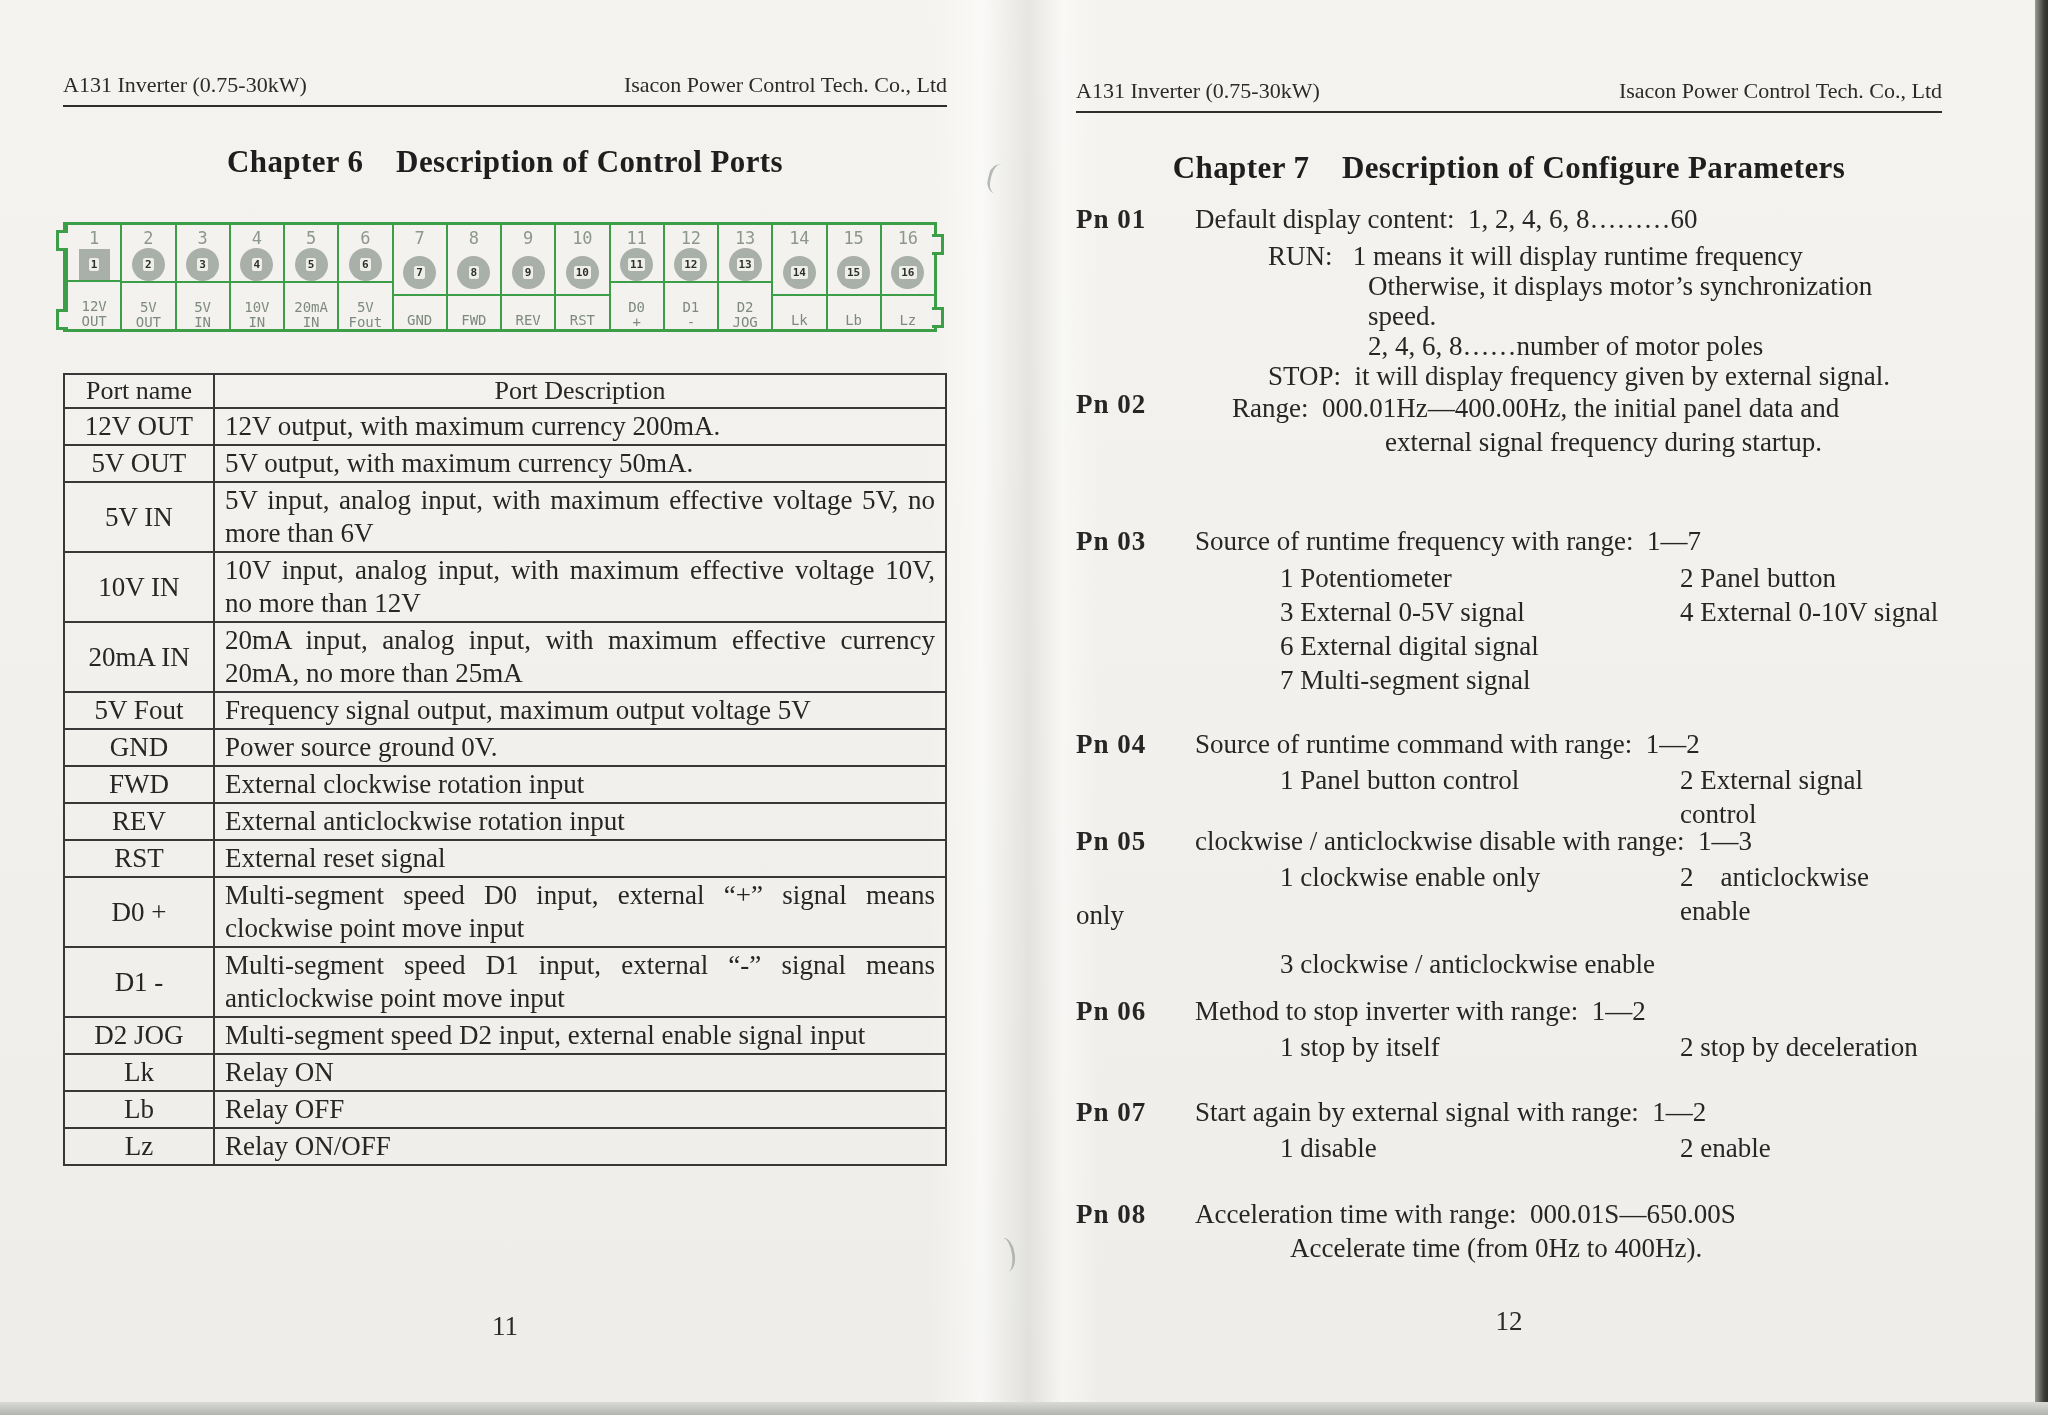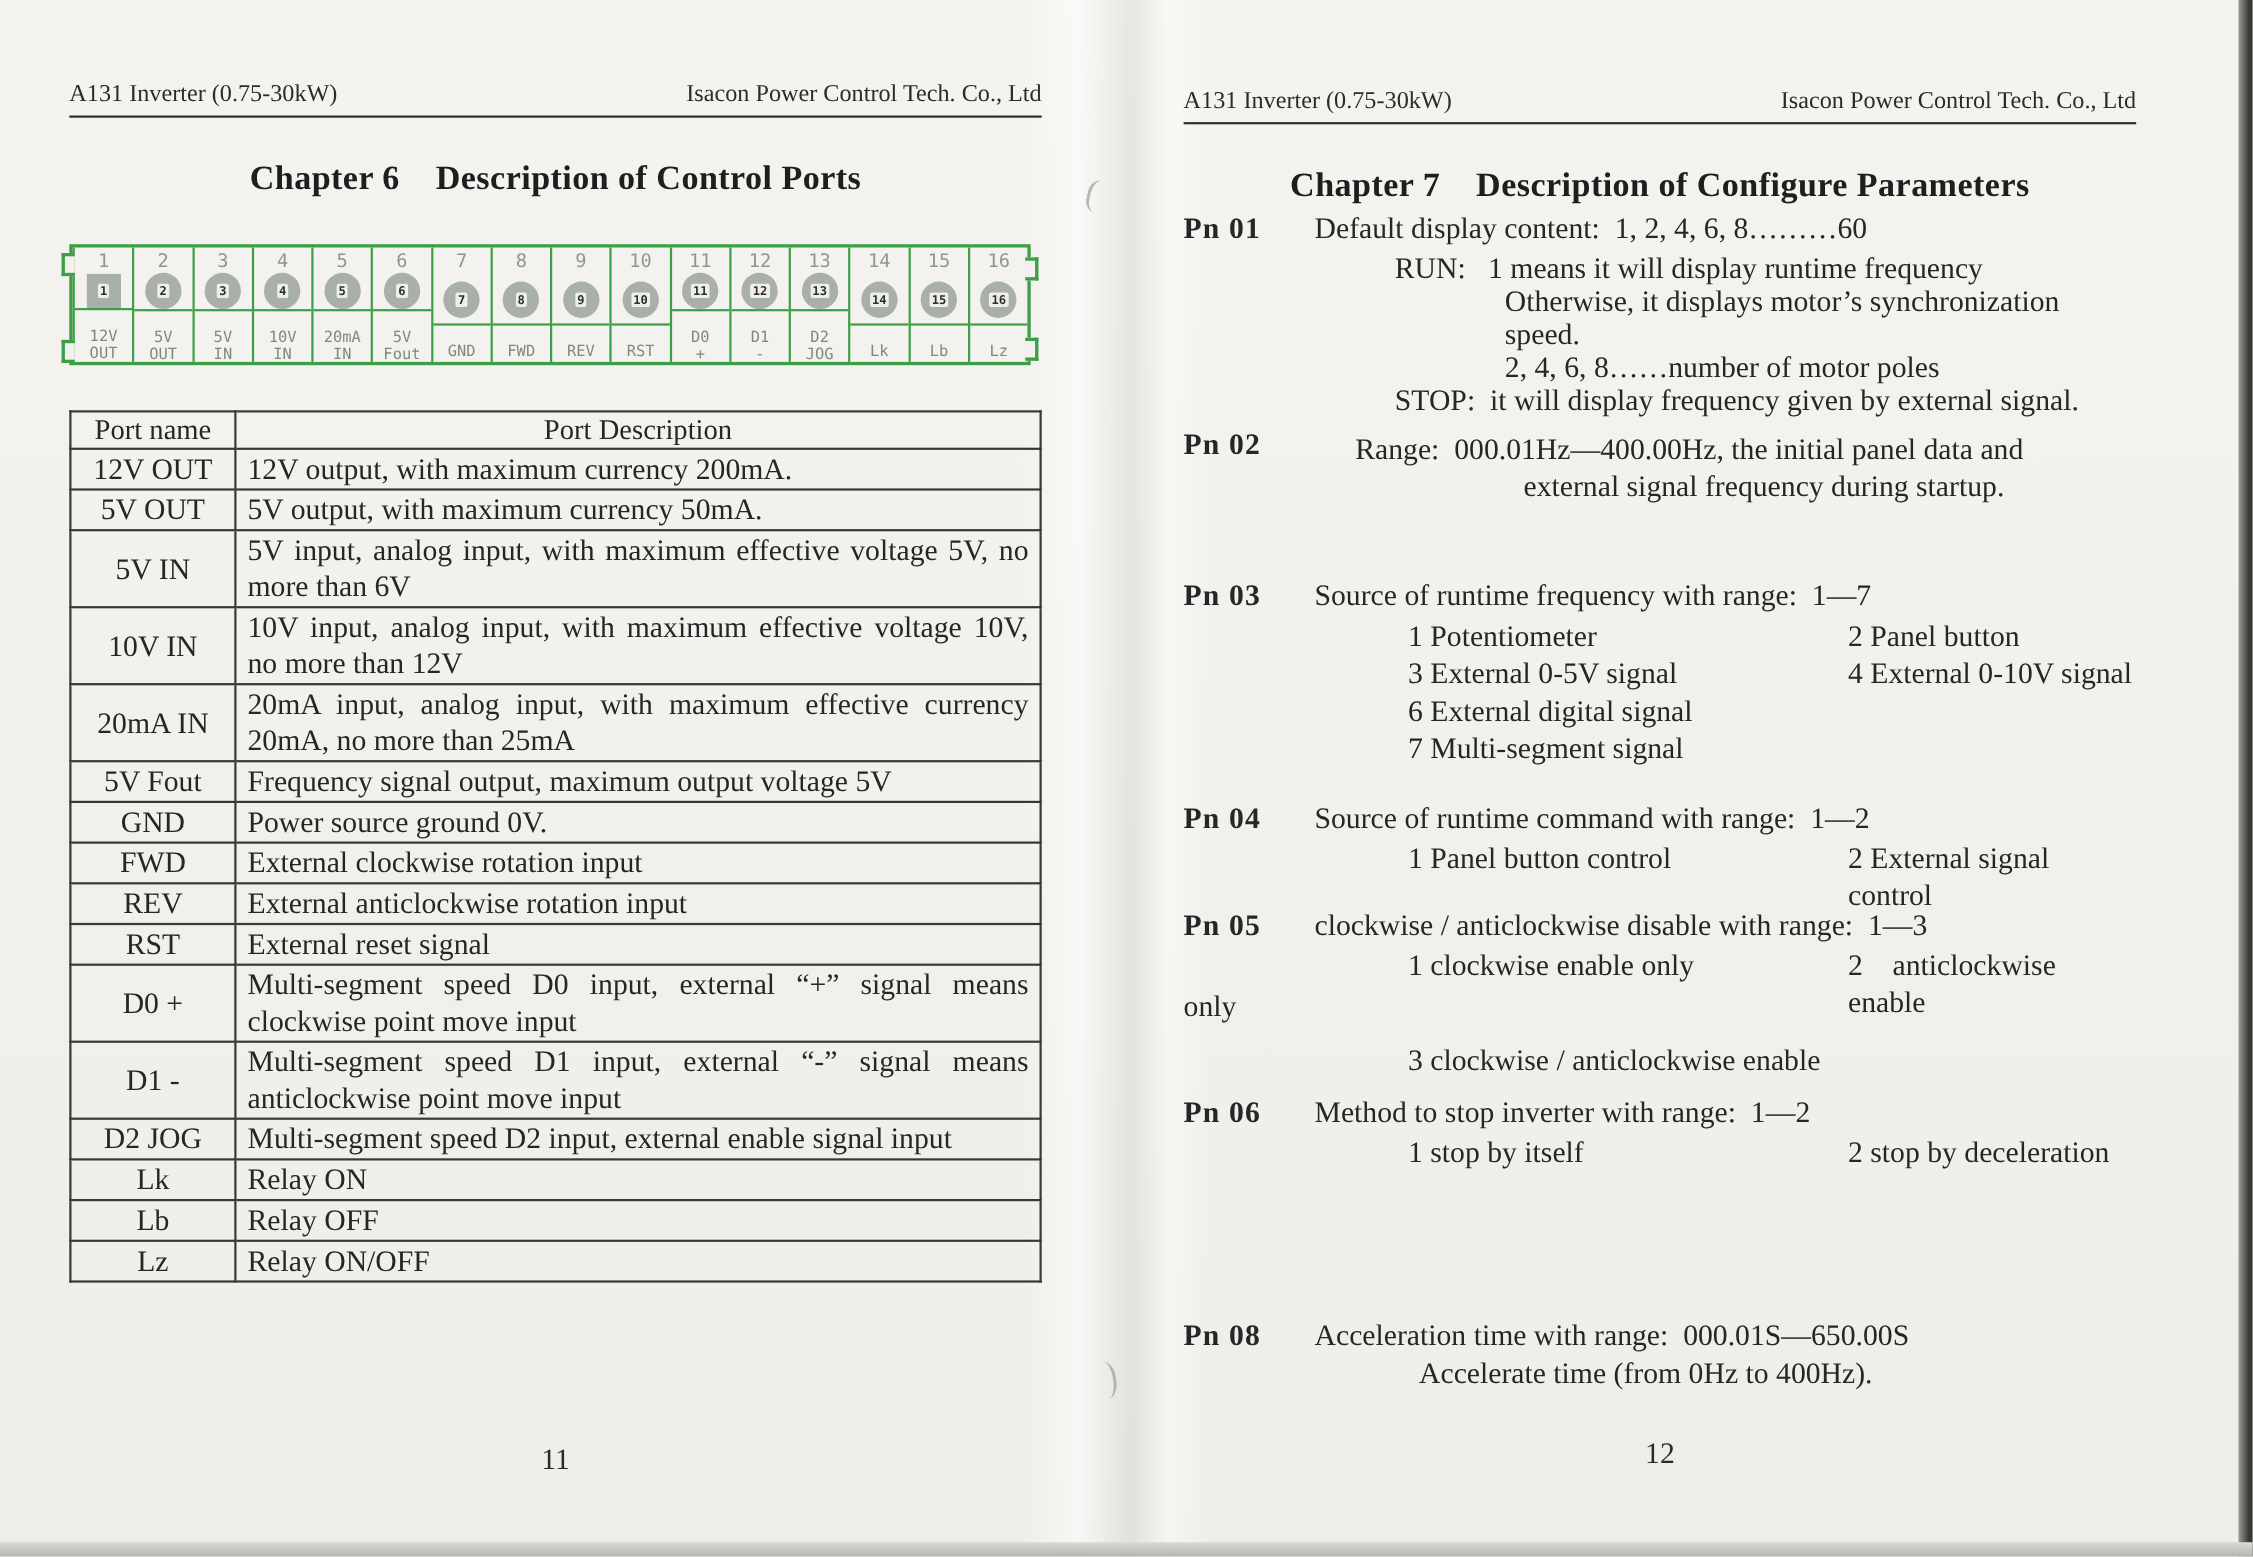--- a/index.html
+++ b/index.html
@@ -71,21 +71,21 @@
   .ind-b{padding-left:173px}
   .ind-r{padding-left:37px}
   .ind-e{padding-left:190px}
   .ind-c{padding-left:95px}
   .optrow{padding-left:85px;display:flex;}
   .opt1{width:400px;flex:none;}
   .mt2{margin-top:2px}.mt3{margin-top:3px}.mt4{margin-top:4px}.mt5{margin-top:5px}
   .p1 .pline{line-height:30px;}
   .hang{position:absolute;left:0;top:74px;font-size:27px;}
   .extra3{margin-top:19px;padding-left:85px;}
-  .p1{top:190px}.p2{top:387px}.p3{top:524px}.p4{top:727px}
+  .p1{top:202px}.p2{top:387px}.p3{top:524px}.p4{top:727px}
   .p5{top:824px}.p6{top:994px}.p7{top:1095px}.p8{top:1197px}
 
   
   .curl1{position:absolute;left:988px;top:164px;width:18px;height:30px;
         border-left:3px solid #b6bab6;border-radius:50%/42%;transform:rotate(14deg);}
   .curl2{position:absolute;left:996px;top:1238px;width:16px;height:34px;
         border-right:3px solid #b2b6b2;border-radius:50%;transform:rotate(-8deg);}
 </style>
 </head>
 <body>
@@ -410,20 +410,30 @@
       <span class="pn">Pn 06</span>
       <div class="pbody">
         <div class="phead">Method to stop inverter with range:  1—2</div>
         <div class="optrow mt2">
           <span class="opt1">1 stop by itself</span>
           <span class="opt2">2 stop by deceleration</span>
         </div>
       </div>
     </div>
 
+    <div class="param p7">
+      <span class="pn">Pn 07</span>
+      <div class="pbody">
+        <div class="phead">Start again by external signal with range:  1—2</div>
+        <div class="optrow mt2">
+          <span class="opt1">1 disable</span>
+          <span class="opt2">2 enable</span>
+        </div>
+      </div>
+    </div>
 
     <div class="param p8">
       <span class="pn">Pn 08</span>
       <div class="pbody">
         <div class="phead">Acceleration time with range:  000.01S—650.00S</div>
         <div class="pline ind-c">Accelerate time (from 0Hz to 400Hz).</div>
       </div>
     </div>
 
     <div class="pagenum">12</div>

